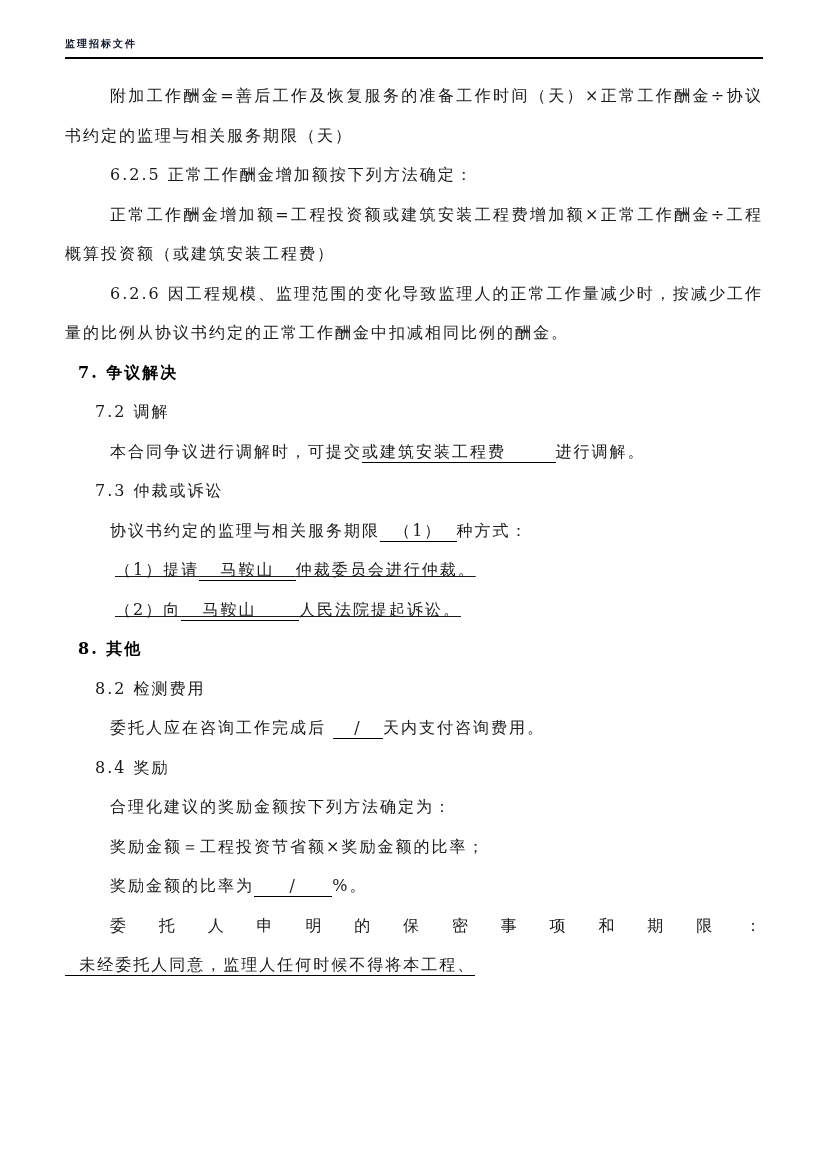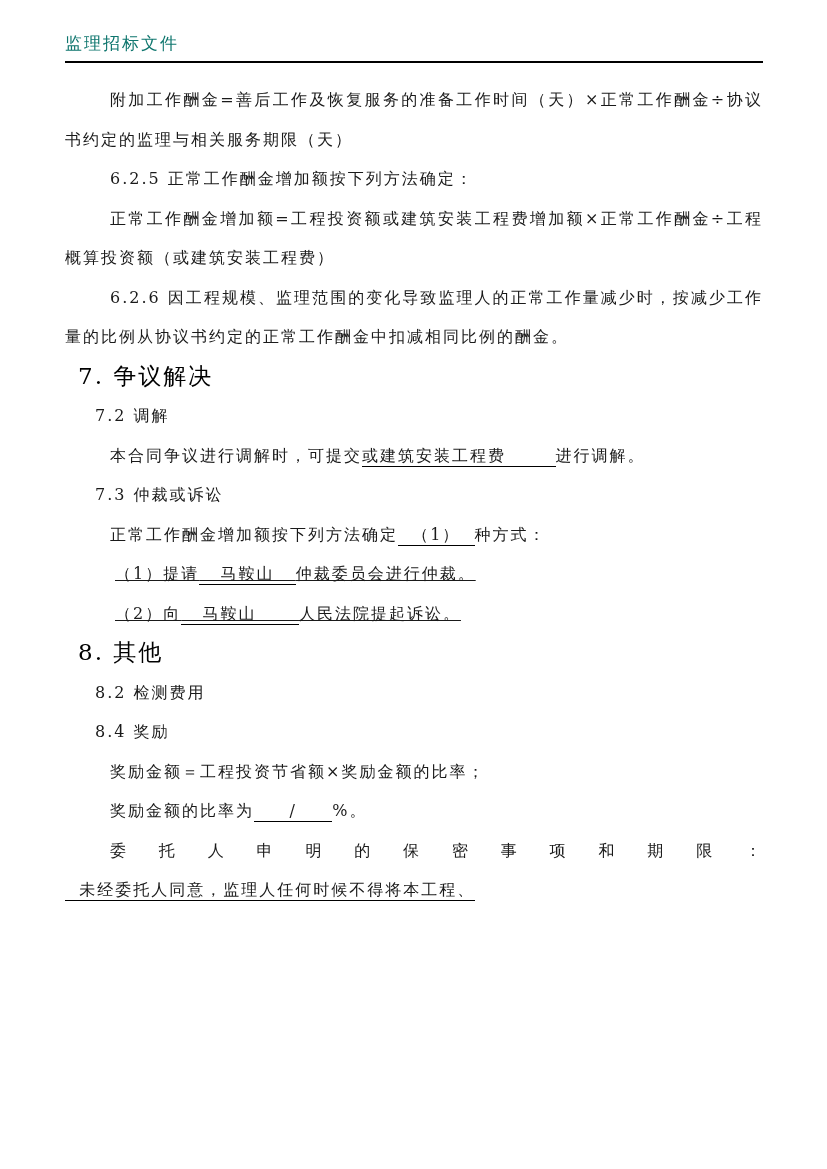--- a/index.html
+++ b/index.html
@@ -12,39 +12,40 @@
     overflow: hidden;
     font-family: "DejaVu Serif", "Liberation Serif", serif;
     color: #111111;
   }
   .doc-header {
     margin: 32px 64px 0 65px;
     padding-bottom: 6px;
     border-bottom: 2px solid #000000;
   }
   .doc-header .title {
-    font-size: 17px;
+    font-size: 10px;
     letter-spacing: 2px;
-    color: #0f766e;
+    color: #0f172a;
+    font-weight: bold;
   }
   .doc-body {
     margin: 17px 64px 0 65px;
   }
   .blk {
     font-size: 16px;
     line-height: 39.5px;
     letter-spacing: 2px;
     text-align: justify;
     color: #1a1a1a;
   }
   .b-para-indent { text-indent: 45px; }
   .b-para-list   { padding-left: 50px; text-decoration: underline; }
   .b-h1 {
-    font-weight: normal;
-    font-size: 23px;
+    font-weight: bold;
+    font-size: 16px;
     padding-left: 13px;
     color: #000000;
   }
   .b-h2 { padding-left: 30px; }
   .seg { white-space: normal; }
   .u {
     border-bottom: 1px solid #000000;
     padding-bottom: 1px;
     white-space: pre;
   }
@@ -60,24 +61,26 @@
 
   <div class="doc-body">
       <p class="blk b-para-indent"><span class="seg">附加工作酬金=善后工作及恢复服务的准备工作时间（天）×正常工作酬金÷协议书约定的监理与相关服务期限（天）</span></p>
       <p class="blk b-para-indent"><span class="seg">6.2.5 正常工作酬金增加额按下列方法确定：</span></p>
       <p class="blk b-para-indent"><span class="seg">正常工作酬金增加额=工程投资额或建筑安装工程费增加额×正常工作酬金÷工程概算投资额（或建筑安装工程费）</span></p>
       <p class="blk b-para-indent"><span class="seg">6.2.6 因工程规模、监理范围的变化导致监理人的正常工作量减少时，按减少工作量的比例从协议书约定的正常工作酬金中扣减相同比例的酬金。</span></p>
       <p class="blk b-h1"><span class="seg">7. 争议解决</span></p>
       <p class="blk b-h2"><span class="seg">7.2 调解</span></p>
       <p class="blk b-para-indent"><span class="seg">本合同争议进行调解时，可提交</span><span class="u">或建筑安装工程费       </span><span class="seg">进行调解。</span></p>
       <p class="blk b-h2"><span class="seg">7.3 仲裁或诉讼</span></p>
-      <p class="blk b-para-indent"><span class="seg">正常工作酬金增加额按下列方法确定</span><span class="u">  （1）  </span><span class="seg">种方式：</span></p>
+      <p class="blk b-para-indent"><span class="seg">协议书约定的监理与相关服务期限</span><span class="u">  （1）  </span><span class="seg">种方式：</span></p>
       <p class="blk b-para-list"><span class="seg">（1）提请</span><span class="u">   马鞍山   </span><span class="seg">仲裁委员会进行仲裁。</span></p>
       <p class="blk b-para-list"><span class="seg">（2）向</span><span class="u">   马鞍山      </span><span class="seg">人民法院提起诉讼。</span></p>
       <p class="blk b-h1"><span class="seg">8. 其他</span></p>
       <p class="blk b-h2"><span class="seg">8.2 检测费用</span></p>
+      <p class="blk b-para-indent"><span class="seg">委托人应在咨询工作完成后 </span><span class="u">   /   </span><span class="seg">天内支付咨询费用。</span></p>
       <p class="blk b-h2"><span class="seg">8.4 奖励</span></p>
+      <p class="blk b-para-indent"><span class="seg">合理化建议的奖励金额按下列方法确定为：</span></p>
       <p class="blk b-para-indent"><span class="seg">奖励金额＝工程投资节省额×奖励金额的比率；</span></p>
       <p class="blk b-para-indent"><span class="seg">奖励金额的比率为</span><span class="u">     /     </span><span class="seg">%。</span></p>
       <p class="blk b-para-indent"><span class="seg">委托人申明的保密事项和期限：</span><span class="u">  未经委托人同意，监理人任何时候不得将本工程、</span></p>
     </div>
 
 </div>
 
 </body></html>

